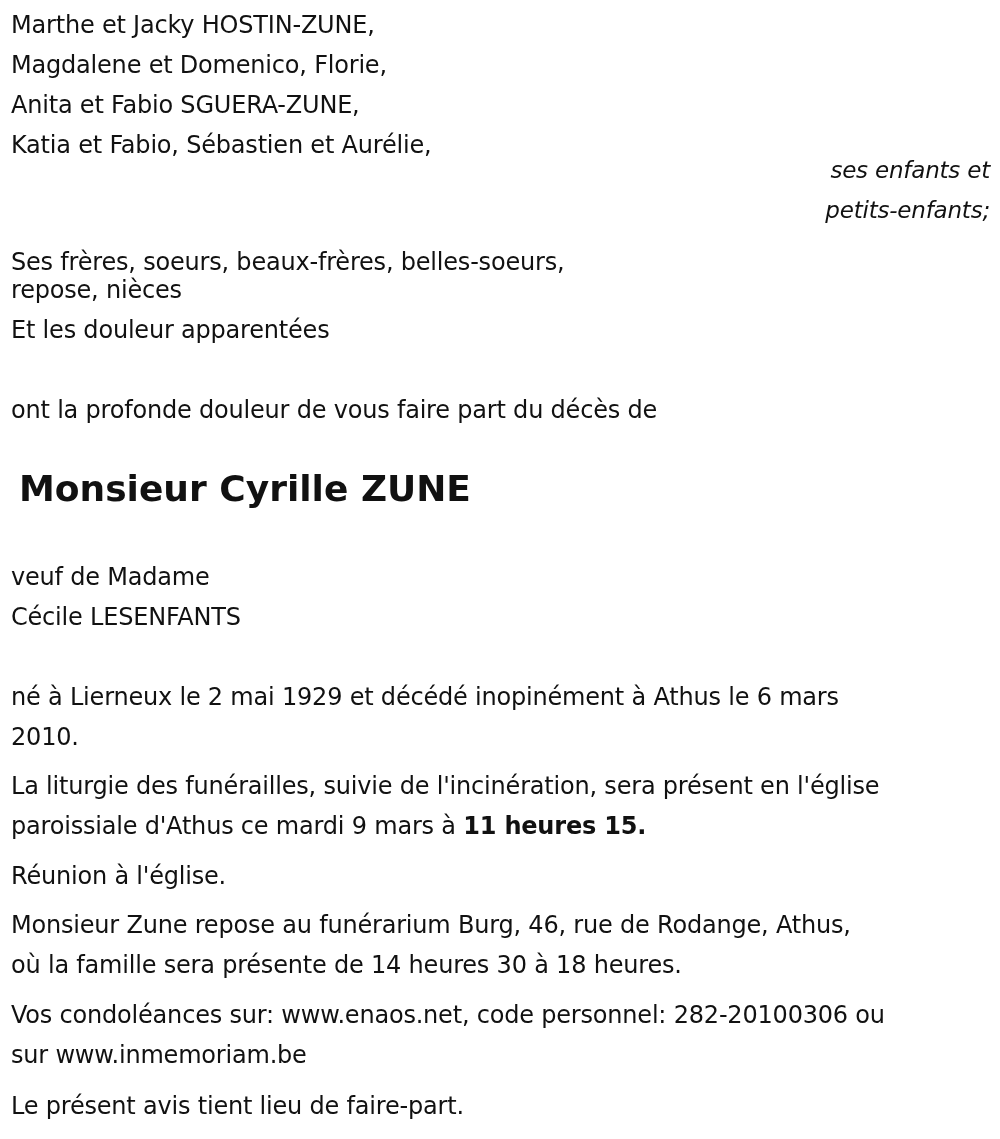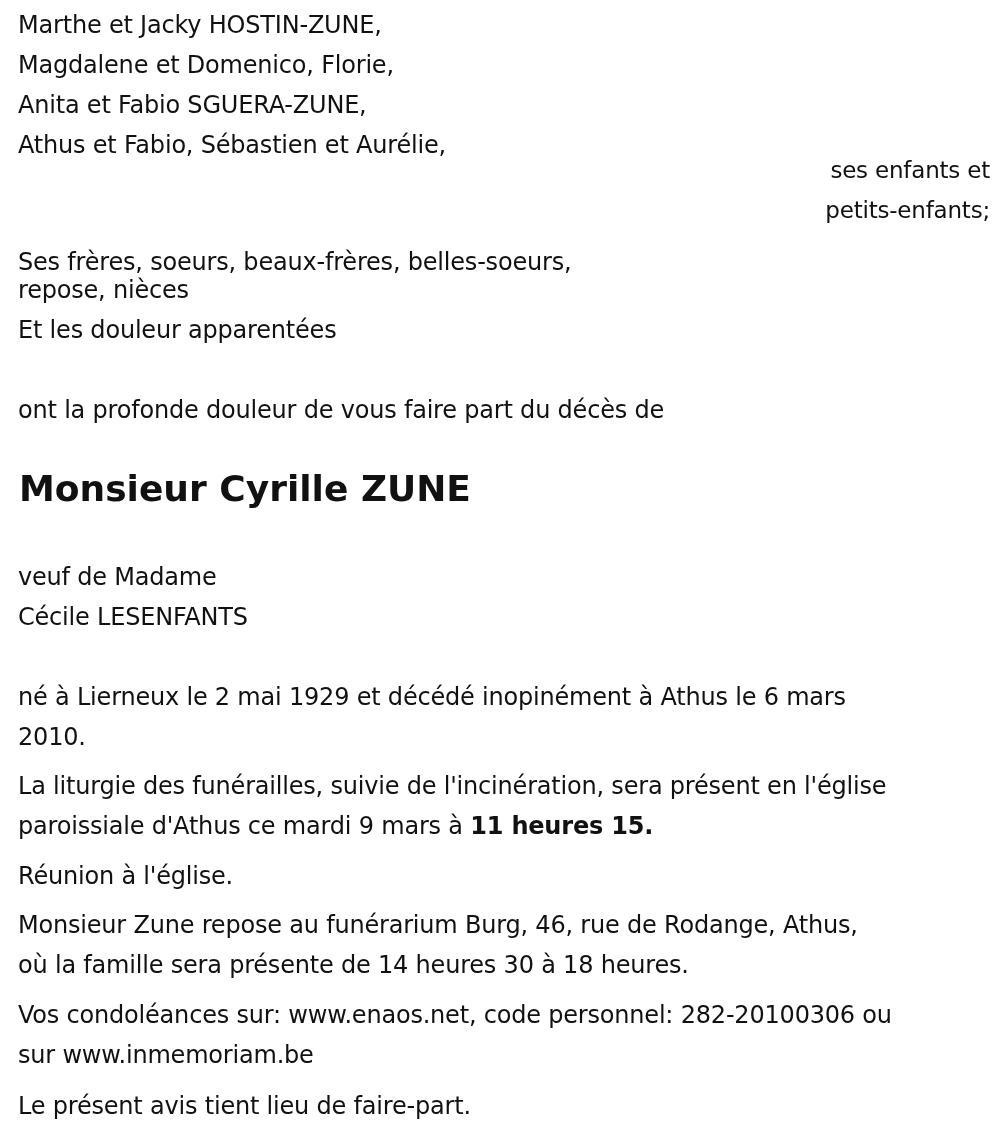--- a/index.html
+++ b/index.html
@@ -1,33 +1,33 @@
 <!DOCTYPE html>
 <html><head>
   <meta charset="utf-8">
   <style>
     html, body { margin: 0; padding: 0; background: #ffffff; }
     body {
       width: 1000px; height: 1139px; position: relative; overflow: hidden;
       font-family: "DejaVu Sans", sans-serif; color: #111111;
       font-size: 24px; letter-spacing: -0.2px;
     }
-    .line { position: absolute; left: 11px; white-space: nowrap; line-height: 30px; margin-left: 7px; }
-    .right { position: absolute; right: 10px; white-space: nowrap; line-height: 30px; font-size: 23px; }
+    .line { position: absolute; left: 11px; white-space: nowrap; line-height: 30px; }
+    .right { position: absolute; right: 10px; white-space: nowrap; font-style: italic; line-height: 30px; font-size: 23px; }
     .title { position: absolute; left: 19px; font-weight: bold; font-size: 36px; line-height: 44px; white-space: nowrap; letter-spacing: 0; }
     b { font-weight: bold; }
   </style>
 </head>
 <body>
 
 <div>
   <div class="line" style="top:10px">Marthe et Jacky HOSTIN-ZUNE,</div>
   <div class="line" style="top:50px">Magdalene et Domenico, Florie,</div>
   <div class="line" style="top:90px">Anita et Fabio SGUERA-ZUNE,</div>
-  <div class="line" style="top:130px">Athus et Fabio, Sébastien et Aurélie,</div>
+  <div class="line" style="top:130px">Katia et Fabio, Sébastien et Aurélie,</div>
 
   <div class="right" style="top:155px">ses enfants et</div>
   <div class="right" style="top:195px">petits-enfants;</div>
 
   <div class="line" style="top:247px">Ses frères, soeurs, beaux-frères, belles-soeurs,</div>
   <div class="line" style="top:275px">repose, nièces</div>
   <div class="line" style="top:315px">Et les douleur apparentées</div>
 
   <div class="line" style="top:395px">ont la profonde douleur de vous faire part du décès de</div>
 

